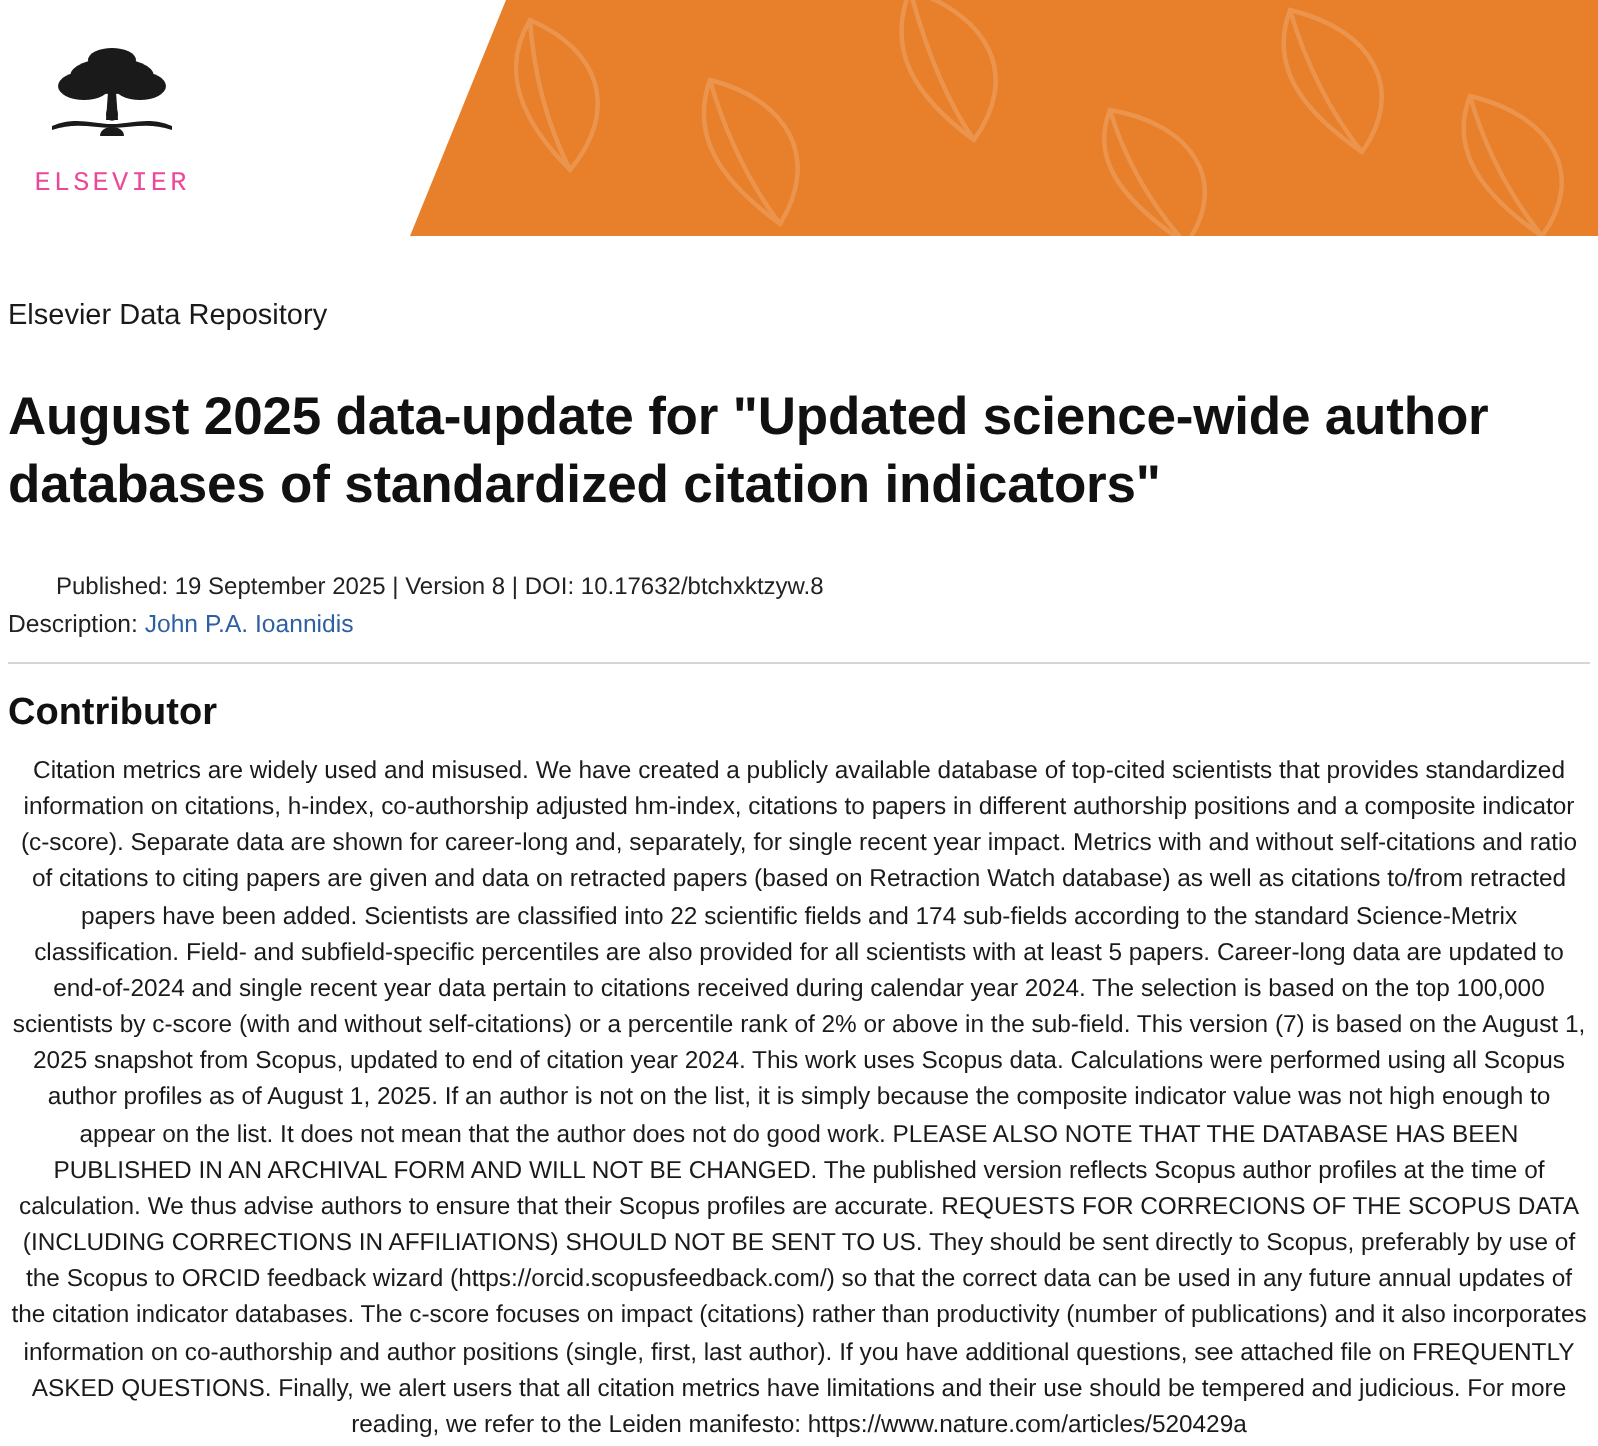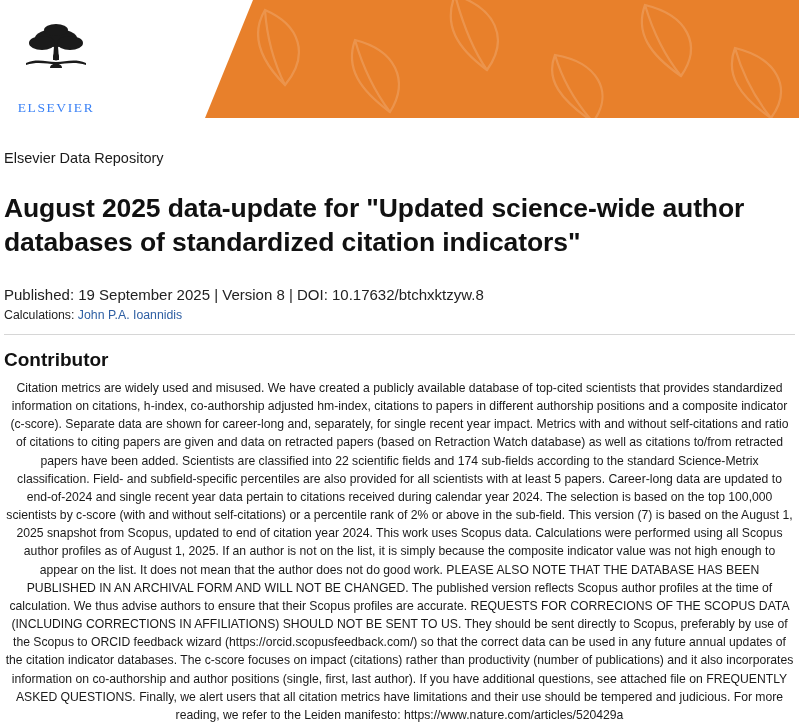--- a/index.html
+++ b/index.html
@@ -52,25 +52,25 @@
     top: 16px;
     width: 92px;
     text-align: center;
   }
   .logo-mark {
     width: 84px;
     height: 62px;
     margin: 0 auto;
   }
   .logo-text {
-    font-family: Liberation Serif, serif;
+    font-family: Liberation Mono, monospace;
     font-size: 13.5px;
     letter-spacing: 1.6px;
-    color: #3b82f6;
-    margin-top: 18px;
+    color: #ec4899;
+    margin-top: 2px;
   }
 
   
   .content {
     padding: 0 4px;
   }
   .repo-label {
     font-size: 14.5px;
     color: #1a1a1a;
     margin-top: 32px;
@@ -78,23 +78,24 @@
   }
   h1.doc-title {
     font-size: 26.5px;
     line-height: 1.28;
     font-weight: bold;
     margin: 26px 0 0 0;
     color: #111111;
     letter-spacing: -0.1px;
   }
   .meta-line {
-    font-size: 15px;
+    font-size: 12px;
     color: #222222;
     margin-top: 26px;
+    margin-left: 24px;
   }
   .contributor-line {
     font-size: 12.3px;
     color: #222222;
     margin-top: 5px;
   }
   .contributor-link {
     color: #2e5fa3;
     text-decoration: none;
   }
@@ -165,21 +166,21 @@
 
   <div class="content">
 
     <div class="repo-label">Elsevier Data Repository</div>
 
     <h1 class="doc-title">August 2025 data-update for "Updated science-wide author databases of standardized citation indicators"</h1>
 
     <div class="meta-line">Published: 19 September 2025 | Version 8 | DOI: 10.17632/btchxktzyw.8</div>
 
     <div class="contributor-line">
-      <span>Calculations:</span>
+      <span>Description:</span>
       <a class="contributor-link" href="#">John P.A. Ioannidis</a>
     </div>
 
     <hr class="divider">
 
     <h2 class="section-title">Contributor</h2>
 
     <p class="description">Citation metrics are widely used and misused. We have created a publicly available database of top-cited scientists that provides standardized information on citations, h-index, co-authorship adjusted hm-index, citations to papers in different authorship positions and a composite indicator (c-score). Separate data are shown for career-long and, separately, for single recent year impact. Metrics with and without self-citations and ratio of citations to citing papers are given and data on retracted papers (based on Retraction Watch database) as well as citations to/from retracted papers have been added. Scientists are classified into 22 scientific fields and 174 sub-fields according to the standard Science-Metrix classification. Field- and subfield-specific percentiles are also provided for all scientists with at least 5 papers. Career-long data are updated to end-of-2024 and single recent year data pertain to citations received during calendar year 2024. The selection is based on the top 100,000 scientists by c-score (with and without self-citations) or a percentile rank of 2% or above in the sub-field. This version (7) is based on the August 1, 2025 snapshot from Scopus, updated to end of citation year 2024. This work uses Scopus data. Calculations were performed using all Scopus author profiles as of August 1, 2025. If an author is not on the list, it is simply because the composite indicator value was not high enough to appear on the list. It does not mean that the author does not do good work. PLEASE ALSO NOTE THAT THE DATABASE HAS BEEN PUBLISHED IN AN ARCHIVAL FORM AND WILL NOT BE CHANGED. The published version reflects Scopus author profiles at the time of calculation. We thus advise authors to ensure that their Scopus profiles are accurate. REQUESTS FOR CORRECIONS OF THE SCOPUS DATA (INCLUDING CORRECTIONS IN AFFILIATIONS) SHOULD NOT BE SENT TO US. They should be sent directly to Scopus, preferably by use of the Scopus to ORCID feedback wizard (https://orcid.scopusfeedback.com/) so that the correct data can be used in any future annual updates of the citation indicator databases. The c-score focuses on impact (citations) rather than productivity (number of publications) and it also incorporates information on co-authorship and author positions (single, first, last author). If you have additional questions, see attached file on FREQUENTLY ASKED QUESTIONS. Finally, we alert users that all citation metrics have limitations and their use should be tempered and judicious. For more reading, we refer to the Leiden manifesto: https://www.nature.com/articles/520429a</p>
 
   </div>

